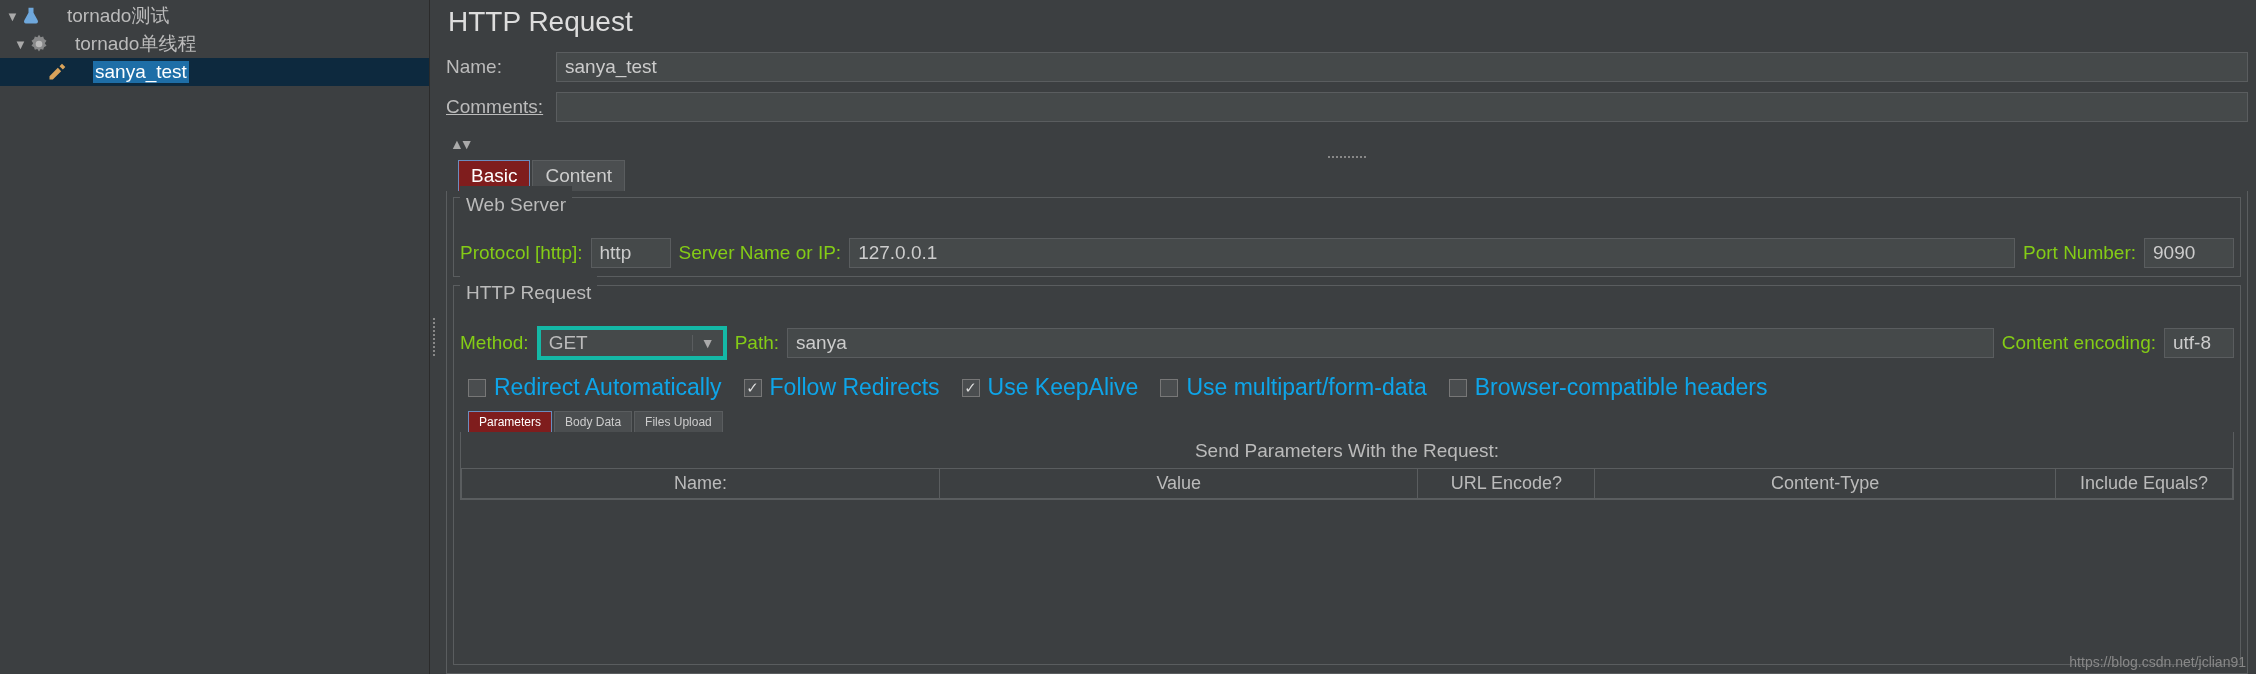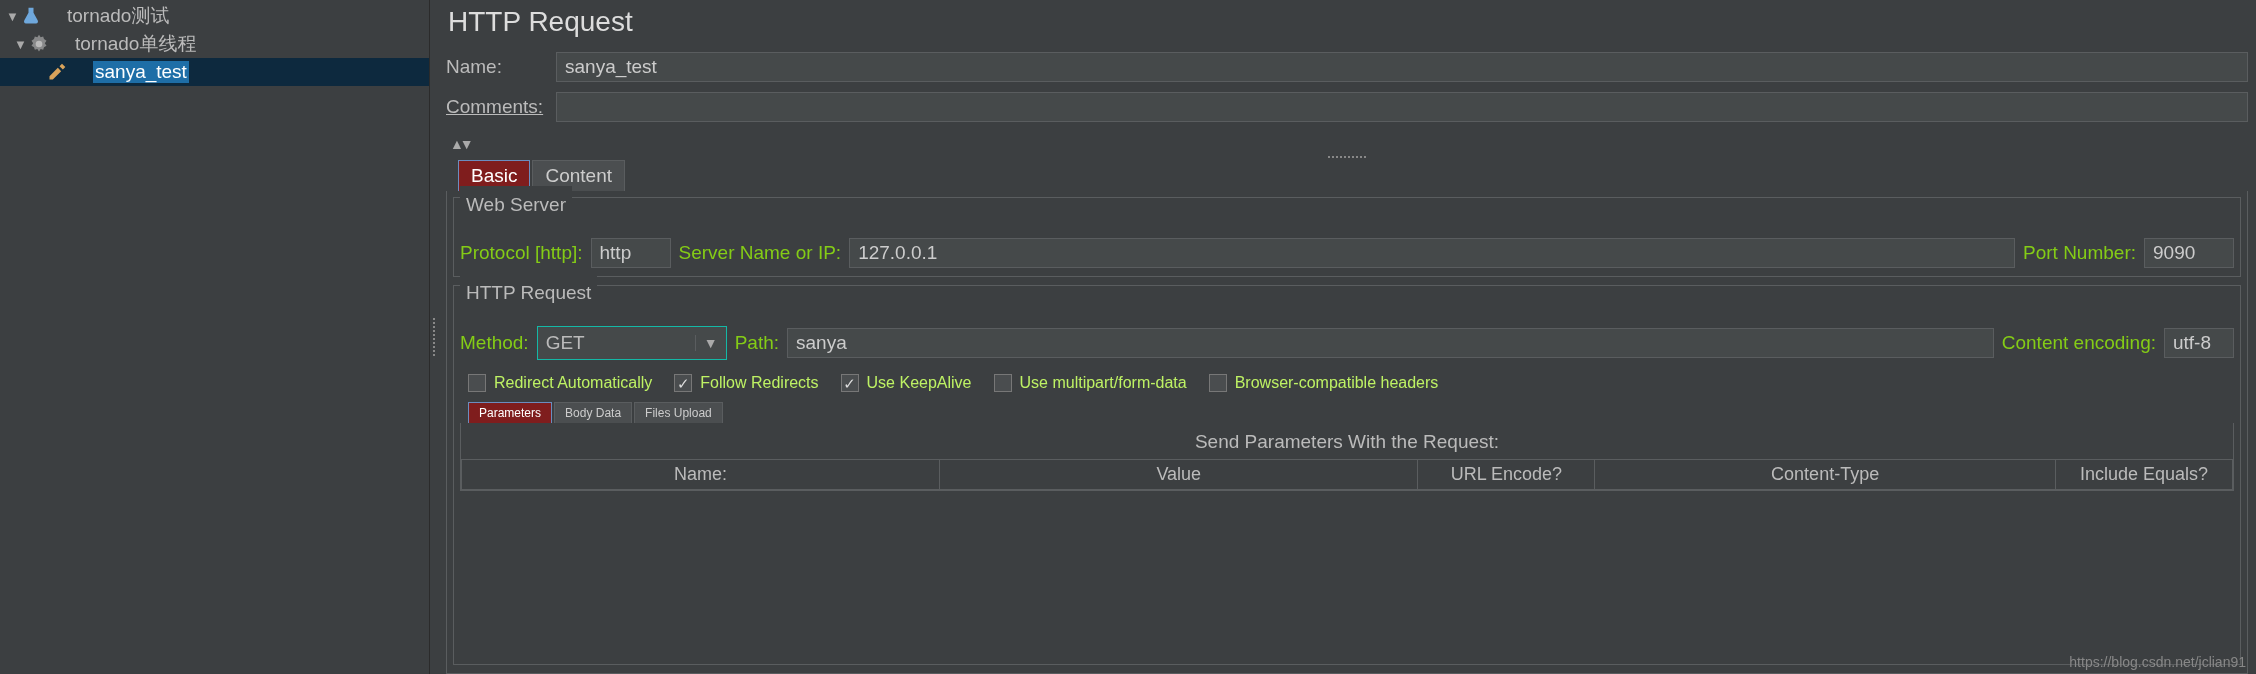--- a/index.html
+++ b/index.html
@@ -137,26 +137,26 @@
   .fieldset-row {
     display: flex;
     align-items: center;
     gap: 8px;
   }
   .fieldset-row .lbl { color:#84cc16; white-space:nowrap; }
   .short { width: 80px; flex:none; }
   .med { width: 90px; flex:none; }
   .select {
     display:flex; align-items:center; justify-content:space-between;
-    background:#45494a; border:1px solid #14b8a6; height:34px;
+    background:#45494a; border:4px solid #14b8a6; height:34px;
     padding:0 8px; width:190px; cursor:pointer;
   }
   .select .chev { border-left:1px solid #5a5d5f; padding-left:8px; color:#aaa; font-size:14px;}
   .checks { display:flex; gap:22px; margin:14px 0 10px 8px; flex-wrap:wrap;}
-  .chk { display:flex; align-items:center; gap:8px; cursor:pointer; color:#bef264; font-size:16px;}
+  .chk { display:flex; align-items:center; gap:8px; cursor:pointer; color:#0ea5e9; font-size:23px;}
   .chkbox {
     width:18px; height:18px; border:1px solid #777; background:#4a4d4f;
     display:flex; align-items:center; justify-content:center;
   }
   .chkbox.checked::before{ content:"✓"; color:#ddd; font-size:15px; line-height:1;}
   .params-title{ text-align:center; color:#bbb; font-size:19px; margin:6px 0;}
   table.params {
     width:100%; border-collapse:collapse; table-layout:fixed;
   }
   table.params th{

